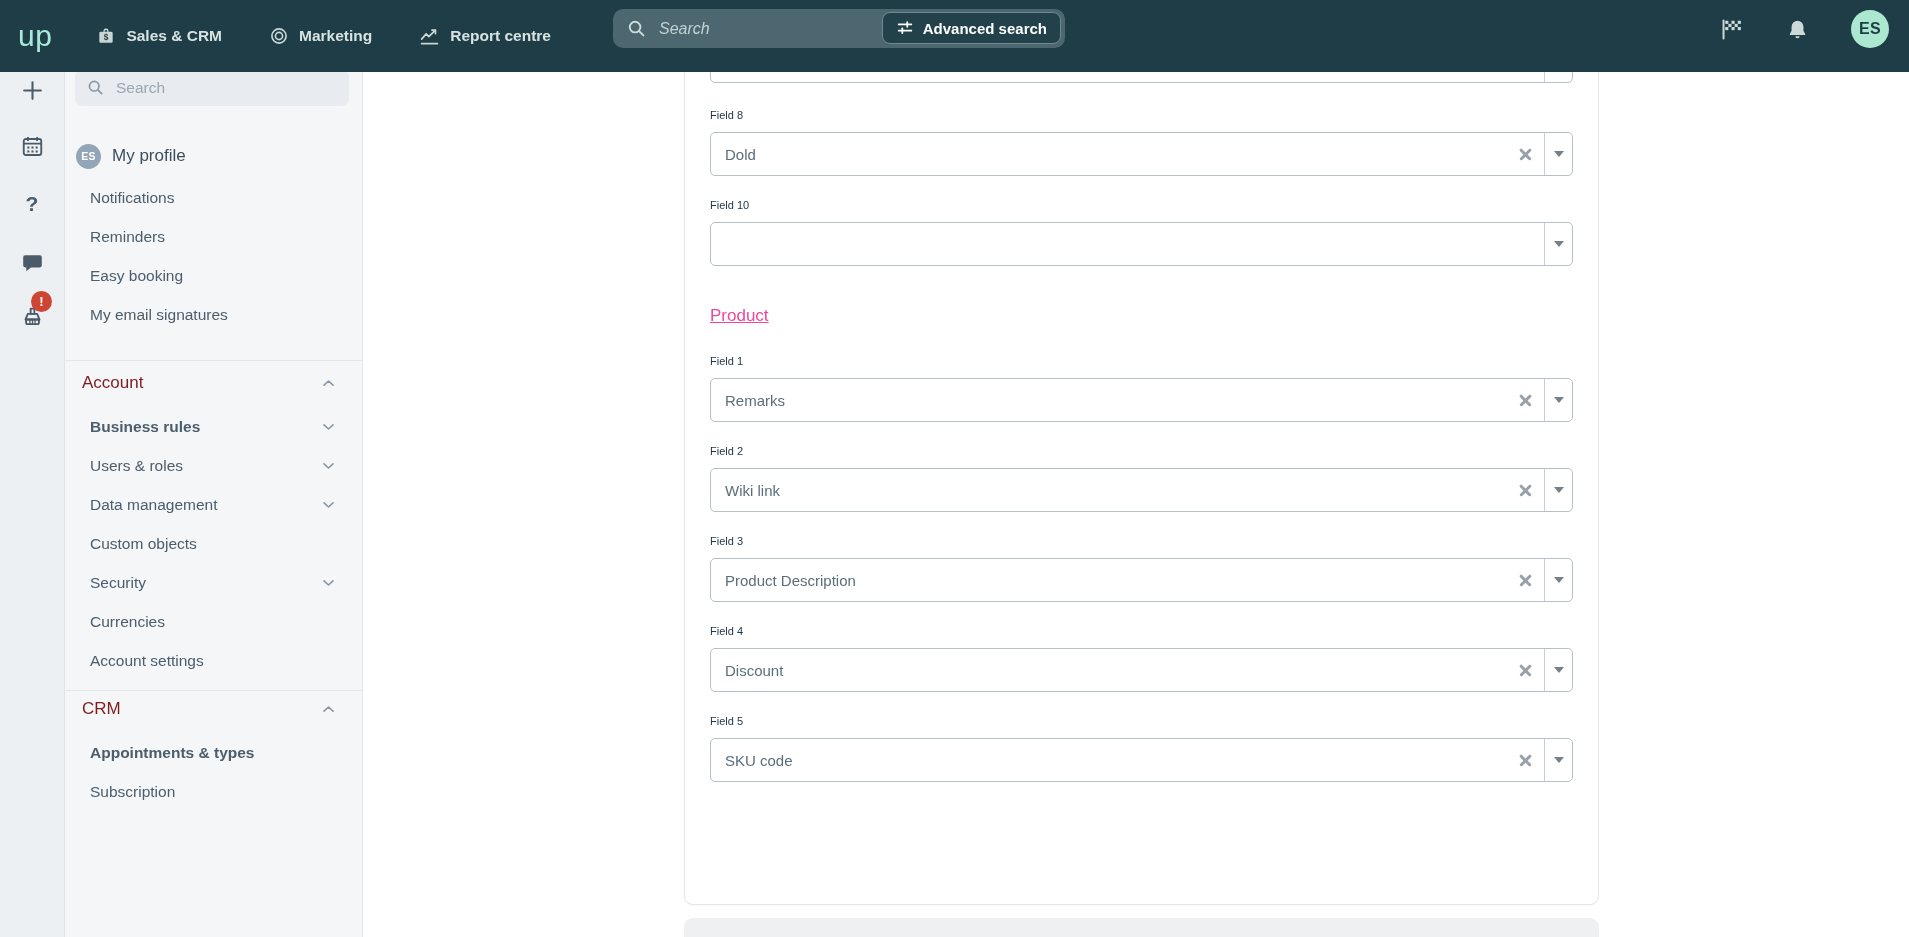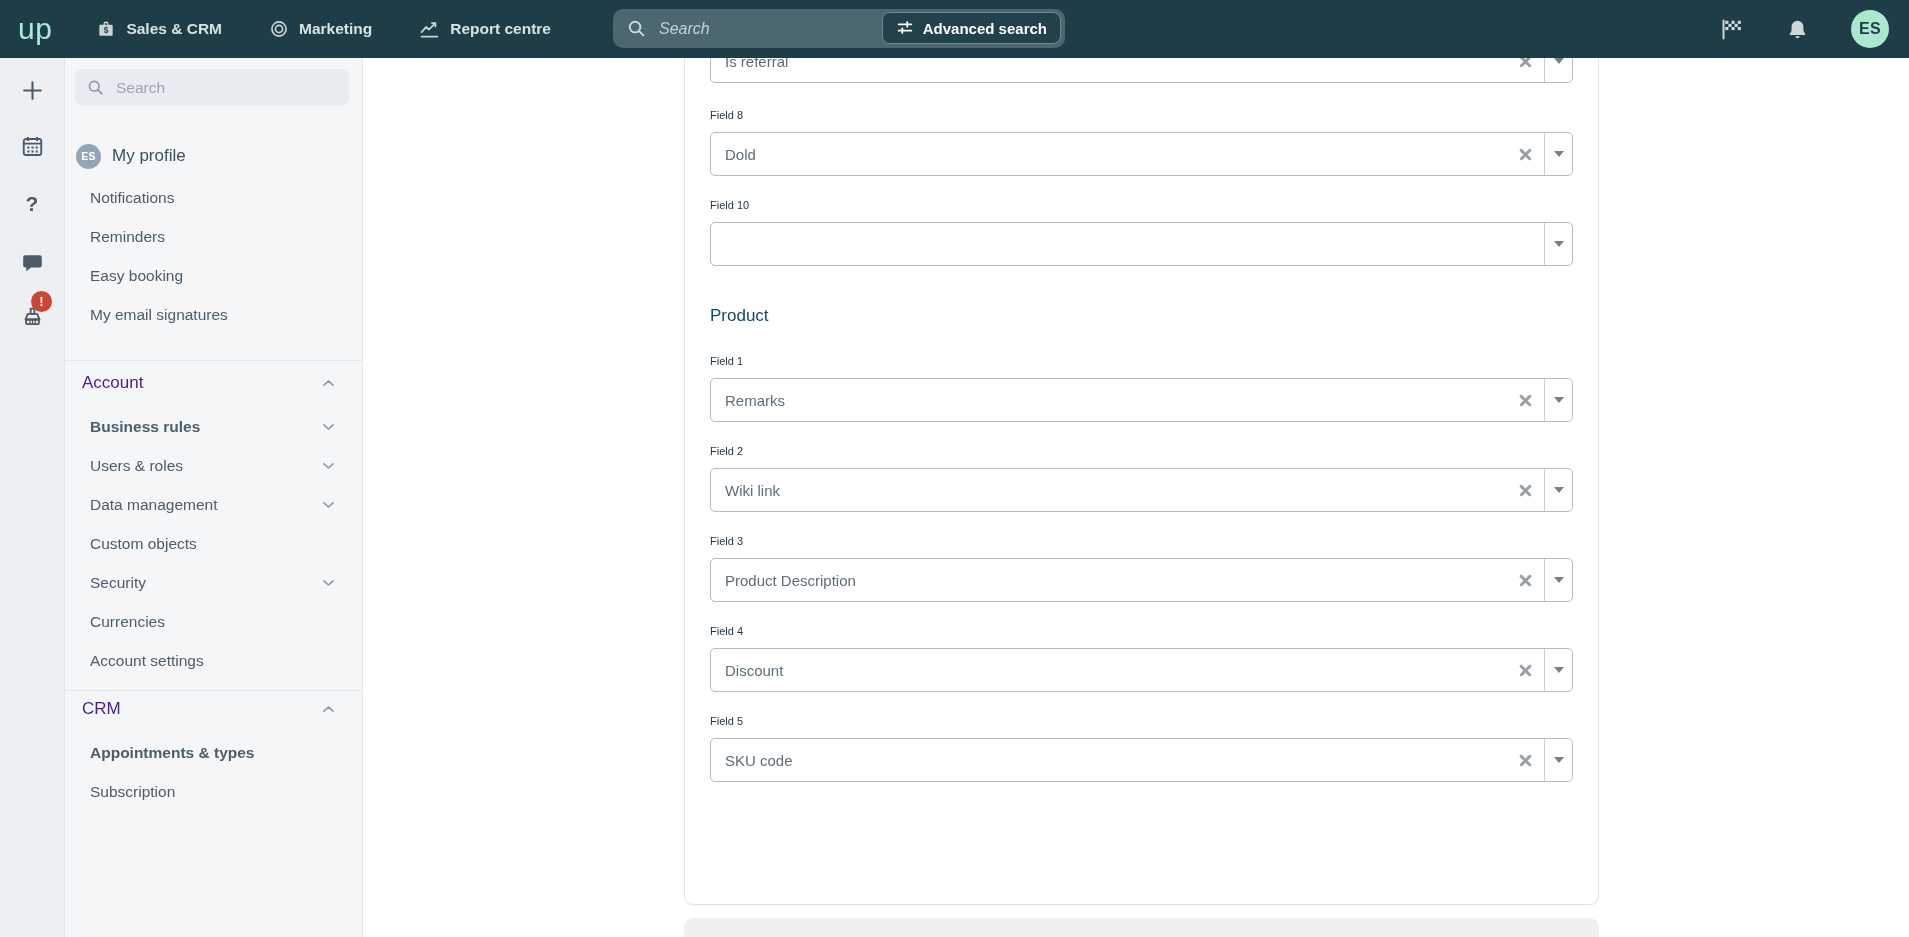--- a/index.html
+++ b/index.html
@@ -4,21 +4,21 @@
 <style>
   html,body{margin:0;padding:0;}
   body{
     width:1909px;height:937px;overflow:hidden;position:relative;
     font-family:"Liberation Sans",sans-serif;background:#fff;
     -webkit-font-smoothing:antialiased;
   }
   svg{display:block}
 
   
-  .topbar{position:absolute;left:0;top:0;width:1909px;height:58px;background:#1e3d47;z-index:30;display:flex;align-items:center;}
+  .topbar{position:absolute;left:0;top:0;width:1909px;height:72px;background:#1e3d47;z-index:30;display:flex;align-items:center;}
   .logo{margin-left:18px;font-size:30px;line-height:1;color:#abe9da;font-weight:500;letter-spacing:.5px;cursor:pointer;}
   .tb-nav{display:flex;margin-left:44px;gap:47px;}
   .tb-nav-item{display:flex;align-items:center;gap:10px;color:#d7e3e1;font-size:15.5px;font-weight:700;cursor:pointer;white-space:nowrap;}
   .tb-nav-item .nico{color:#c9d6d4;}
   .tb-search{position:absolute;left:613px;top:9px;width:452px;height:39px;background:#4c6770;border-radius:10px;display:flex;align-items:center;box-sizing:border-box;}
   .tb-search .mag{color:#cfdcda;margin-left:14px;}
   .tb-search input{flex:1;margin-left:11px;background:transparent;border:none;outline:none;font-family:"Liberation Sans",sans-serif;font-style:italic;font-size:16px;color:#eef4f3;min-width:0;}
   .tb-search input::placeholder{color:#c3d2d1;}
   .adv-btn{position:absolute;right:4px;top:3px;height:32px;background:#22414b;border:1.5px solid #6f8990;border-radius:8px;color:#fdfefe;font-family:"Liberation Sans",sans-serif;font-size:15px;font-weight:700;display:flex;align-items:center;gap:9px;padding:0 13px;cursor:pointer;box-sizing:border-box;}
   .tb-right{position:absolute;right:0;top:0;height:58px;display:flex;align-items:center;gap:42px;padding-right:20px;}
@@ -35,40 +35,40 @@
   .sb-search{margin:11px 13px 0 10px;height:37px;background:#e8ebef;border-radius:8px;display:flex;align-items:center;padding:0 12px;box-sizing:border-box;}
   .sb-search .mag{color:#8b98a3;}
   .sb-search input{flex:1;margin-left:10px;background:transparent;border:none;outline:none;font-family:"Liberation Sans",sans-serif;font-size:15.5px;color:#45525e;min-width:0;}
   .sb-search input::placeholder{color:#9aa6b1;}
   .sb-profile{margin-top:36px;height:28px;display:flex;align-items:center;padding-left:11px;gap:11px;cursor:pointer;}
   .sb-avatar{width:25px;height:25px;border-radius:50%;background:#93a6b8;color:#fff;font-size:10.5px;font-weight:700;display:flex;align-items:center;justify-content:center;letter-spacing:.3px;}
   .sb-profile-label{font-size:17px;color:#3d4f5e;}
   .sb-item{height:39px;display:flex;align-items:center;padding-left:25px;font-size:15.5px;color:#4c5d6b;cursor:pointer;position:relative;}
   #profile-items .sb-item:first-child{margin-top:8px;}
   .sb-divider{height:1px;background:#e3e7ea;margin-top:26px;}
-  .sb-header{margin-top:7px;height:30px;display:flex;align-items:center;padding-left:17px;font-size:17px;color:#4c1d95;position:relative;cursor:pointer;}
+  .sb-header{margin-top:7px;height:30px;display:flex;align-items:center;padding-left:17px;font-size:17px;color:#7f1d1d;position:relative;cursor:pointer;}
   .sb-items .sb-item:first-child{margin-top:9px;font-weight:bold;}
   .chev{position:absolute;right:28px;top:50%;transform:translateY(-50%);}
 
   
   .main{position:absolute;left:363px;top:58px;right:0;bottom:0;background:#fff;overflow:hidden;}
   .card{position:absolute;left:321px;top:-20px;width:915px;height:867px;background:#fff;border:1px solid #e2e6e9;border-radius:9px;padding:0 25px;box-sizing:border-box;box-shadow:0 1px 2px rgba(20,40,60,.03);}
   .f-label{height:22px;line-height:22px;font-size:11px;color:#22384a;margin-bottom:6px;}
   .f-input{height:44px;border:1px solid #b6bfc7;border-radius:5px;background:#fff;display:flex;align-items:center;box-sizing:border-box;cursor:pointer;}
   .f-value{margin-left:14px;font-size:15px;color:#5c6e7a;flex:1;white-space:nowrap;overflow:hidden;}
   .f-clear{width:15px;height:15px;position:relative;margin-right:11px;flex:none;cursor:pointer;}
   .f-clear::before,.f-clear::after{content:'';position:absolute;left:0;right:0;top:6.2px;height:2.7px;border-radius:2px;background:#98a1a9;}
   .f-clear::before{transform:rotate(45deg);}
   .f-clear::after{transform:rotate(-45deg);}
   .f-ddl{width:27px;height:100%;border-left:1px solid #c9d0d5;display:flex;align-items:center;justify-content:center;flex:none;cursor:pointer;}
   .f-tri{width:0;height:0;border-left:5px solid transparent;border-right:5px solid transparent;border-top:6.5px solid #75808a;}
   .f-group .field{margin-top:18px;}
   .g-top .field:first-child{margin-top:21px;}
   .g-prod .field:first-child{margin-top:0;}
-  .card-heading{margin:38px 0 22px 0;height:24px;line-height:24px;font-size:17px;font-weight:400;color:#0c4a6e;}
+  .card-heading{margin:38px 0 22px 0;height:24px;line-height:24px;font-size:17px;font-weight:400;color:#ec4899;text-decoration:underline;}
   .footer-band{position:absolute;left:321px;top:860px;width:915px;height:120px;background:#eef0f1;border-radius:9px 9px 0 0;}
 </style>
 </head>
 <body>
 
 <div class="topbar">
   <div class="logo">up</div>
 
   <div class="tb-nav">
     <div class="tb-nav-item">

